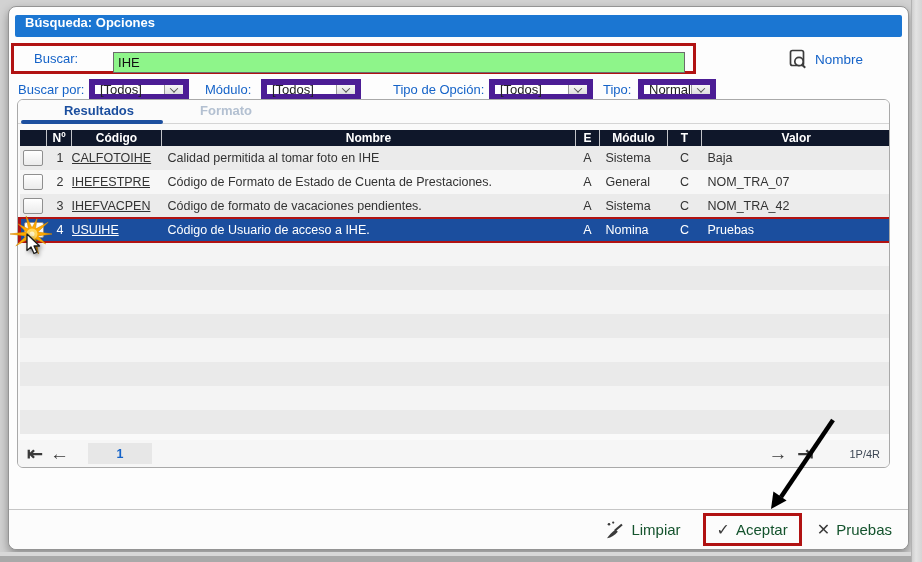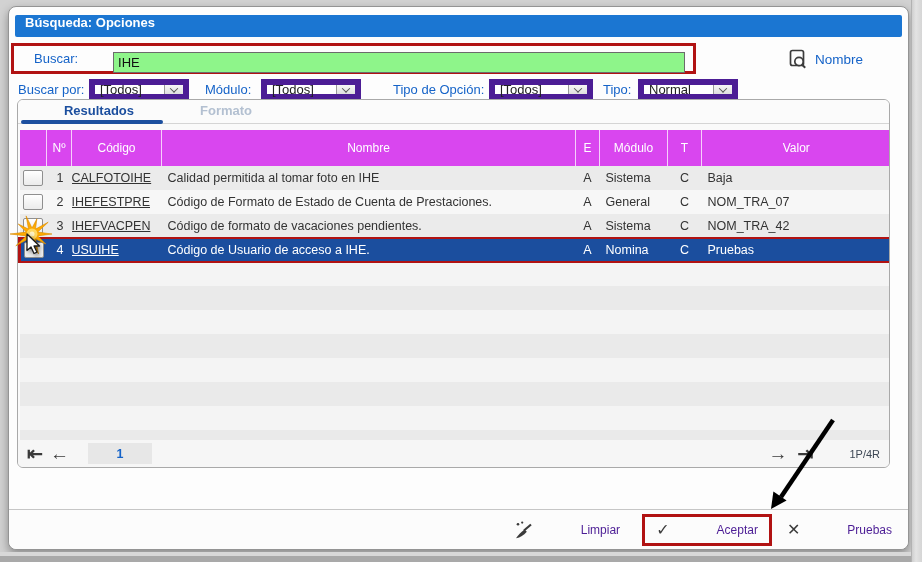--- a/index.html
+++ b/index.html
@@ -41,34 +41,34 @@
   .filter-row > * { position:absolute; top:0; }
   .f-label { line-height:21px; }
   .dropdown { height:21px; background:#fff; border:6px solid #4c1d95;
     display:flex; align-items:center; cursor:pointer; }
   .dropdown .val { flex:1; padding-left:5px; font-size:13px; color:#222; overflow:hidden; white-space:nowrap; }
   .dd-btn { width:19px; align-self:stretch; border-left:1px solid #999;
     background:linear-gradient(#f6f6f6,#dfdfdf); display:flex; align-items:center; justify-content:center; }
   .chev { width:6px; height:6px; border-right:1.6px solid #555; border-bottom:1.6px solid #555;
     transform: rotate(45deg) translate(-1px,-1px); }
   .p-l1{left:9px} .p-d1{left:80px;width:100px} .p-l2{left:196px} .p-d2{left:252px;width:100px}
-  .p-l3{left:384px} .p-d3{left:480px;width:104px} .p-l4{left:594px} .p-d4{left:629px;width:100px}
+  .p-l3{left:384px} .p-d3{left:480px;width:104px} .p-l4{left:594px} .p-d4{left:629px;width:78px}
 
   
   .panel { position:absolute; left:8px; top:92px; width:873px; height:369px;
     background:#fafafa; border:1px solid #a9a9a9; border-radius:6px; overflow:hidden; }
   .tabs { position:relative; height:24px; border-bottom:1px solid #d5d5d5; background:#fbfbfb; }
   .tab { position:absolute; top:3px; font-weight:bold; cursor:pointer; text-align:center; }
   .tab-active { left:16px; width:130px; color:#1b4e9e; }
   .tab-bar { position:absolute; left:3px; top:20px; width:142px; height:4px; background:#1c4f9f; border-radius:2px; }
   .tab-inactive { left:166px; width:84px; color:#b3c0d1; }
 
   table.results { width:871px; border-collapse:collapse; table-layout:fixed; margin-top:6px; }
-  .results th { background:#d946ef; color:#fff; font-size:12px; height:36px;
-    border-right:1px solid rgba(255,255,255,.75); font-weight:normal; cursor:pointer; }
+  .results th { background:#0f172a; color:#fff; font-size:12px; height:16px;
+    border-right:1px solid rgba(255,255,255,.75); font-weight:bold; cursor:pointer; }
   .results th:last-child { border-right:none; }
   .results td { height:24px; font-size:12.5px; color:#333; overflow:hidden; white-space:nowrap; }
   tr.r0 { background:#ebebeb; } tr.r1 { background:#f7f7f7; }
   tr.selected { background:#1b4e9e; }
   tr.selected td { color:#fff; border-top:2px solid #b11212; border-bottom:2px solid #b11212; }
   tr.selected td:first-child { border-left:3px solid #b11212; }
   tr.selected td:last-child { border-right:3px solid #b11212;margin-top:12px; }
   .c-n { text-align:right; padding-right:8px; }
   .c-nom, .c-mod, .c-val { padding-left:6px; }
   .c-e, .c-t { text-align:center; }
@@ -85,21 +85,21 @@
     color:#1563c8; font-weight:bold; font-size:12.5px; display:flex; align-items:center; justify-content:center; cursor:pointer; }
   .pg-spacer { flex:1; }
   .pg-summary { margin-left:36px; font-size:11px; color:#3d4754; }
 
   
   .footer { position:absolute; left:0; right:0; bottom:0; height:40px;
     border-top:1px solid #c6c6c6; background:#fcfcfc; border-radius:0 0 8px 8px;
     display:flex; align-items:center; justify-content:flex-end; padding-right:10px; }
   .foot-btn { display:flex; align-items:center; gap:6px; cursor:pointer; background:none; border:none;
     font-family:"Liberation Sans",sans-serif; }
-  .foot-btn .lbl { color:#4c1d95; font-size:12px;margin-left:41px; }
+  .foot-btn .lbl { color:#14532d; font-size:15px; }
   .foot-glyph { font-size:16px; color:#3a3a3a; line-height:1; }
   .aceptar-box { border:3px solid #b11212; padding:5px 11px; margin:0 15px 0 22px; }
   .cancelar { margin-right:6px; }
 
   
   .overlay-svg { position:absolute; left:0; top:0; pointer-events:none; z-index:50; }
   .starburst-svg { position:absolute; left:8px; top:212px; pointer-events:none; z-index:60; }
 </style>
 </head>
 <body>

